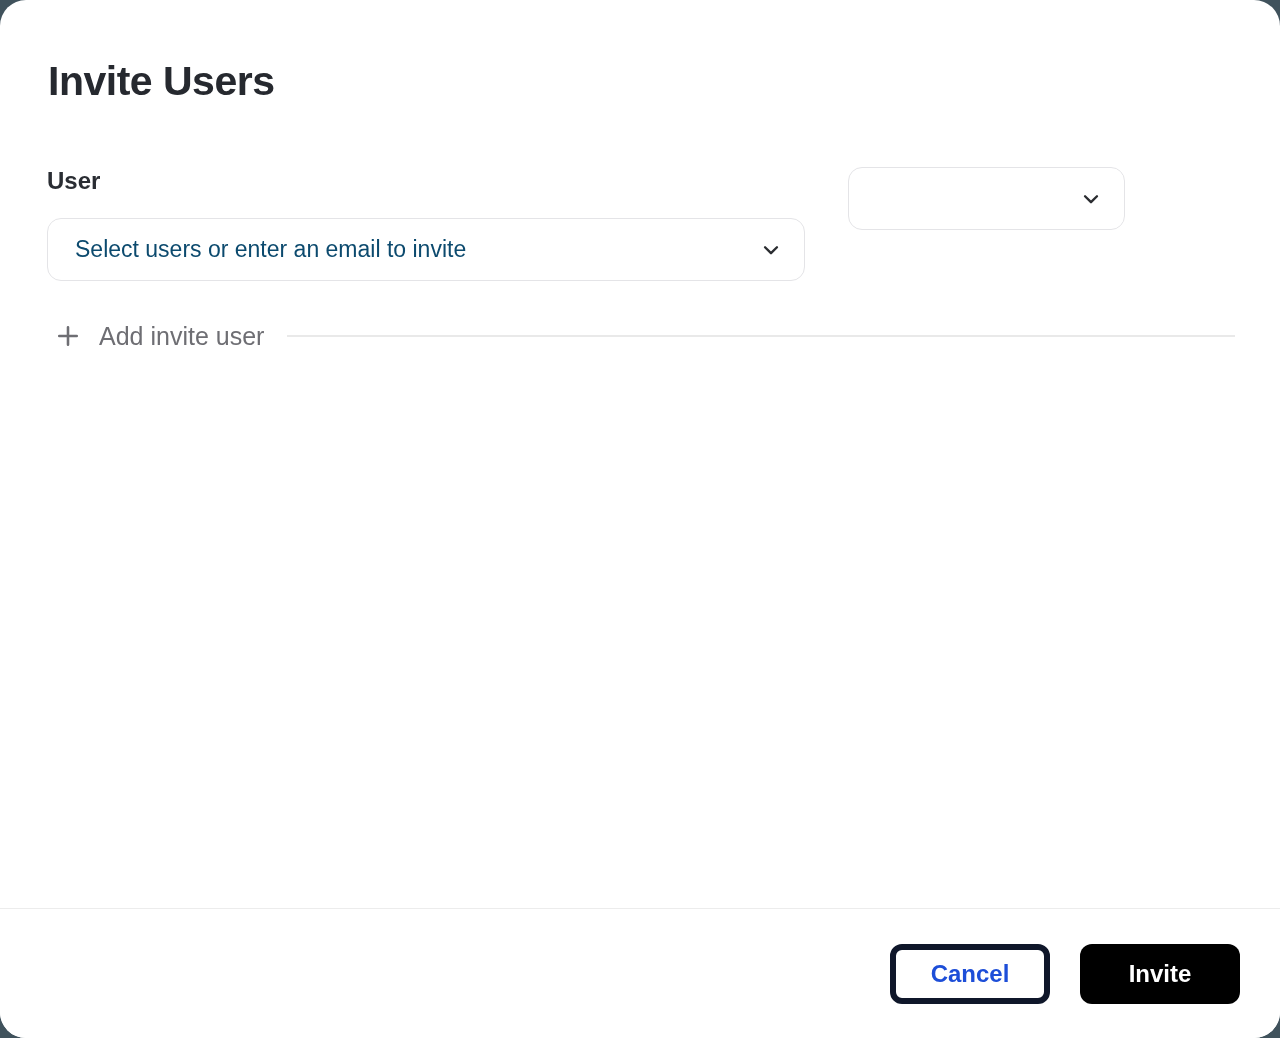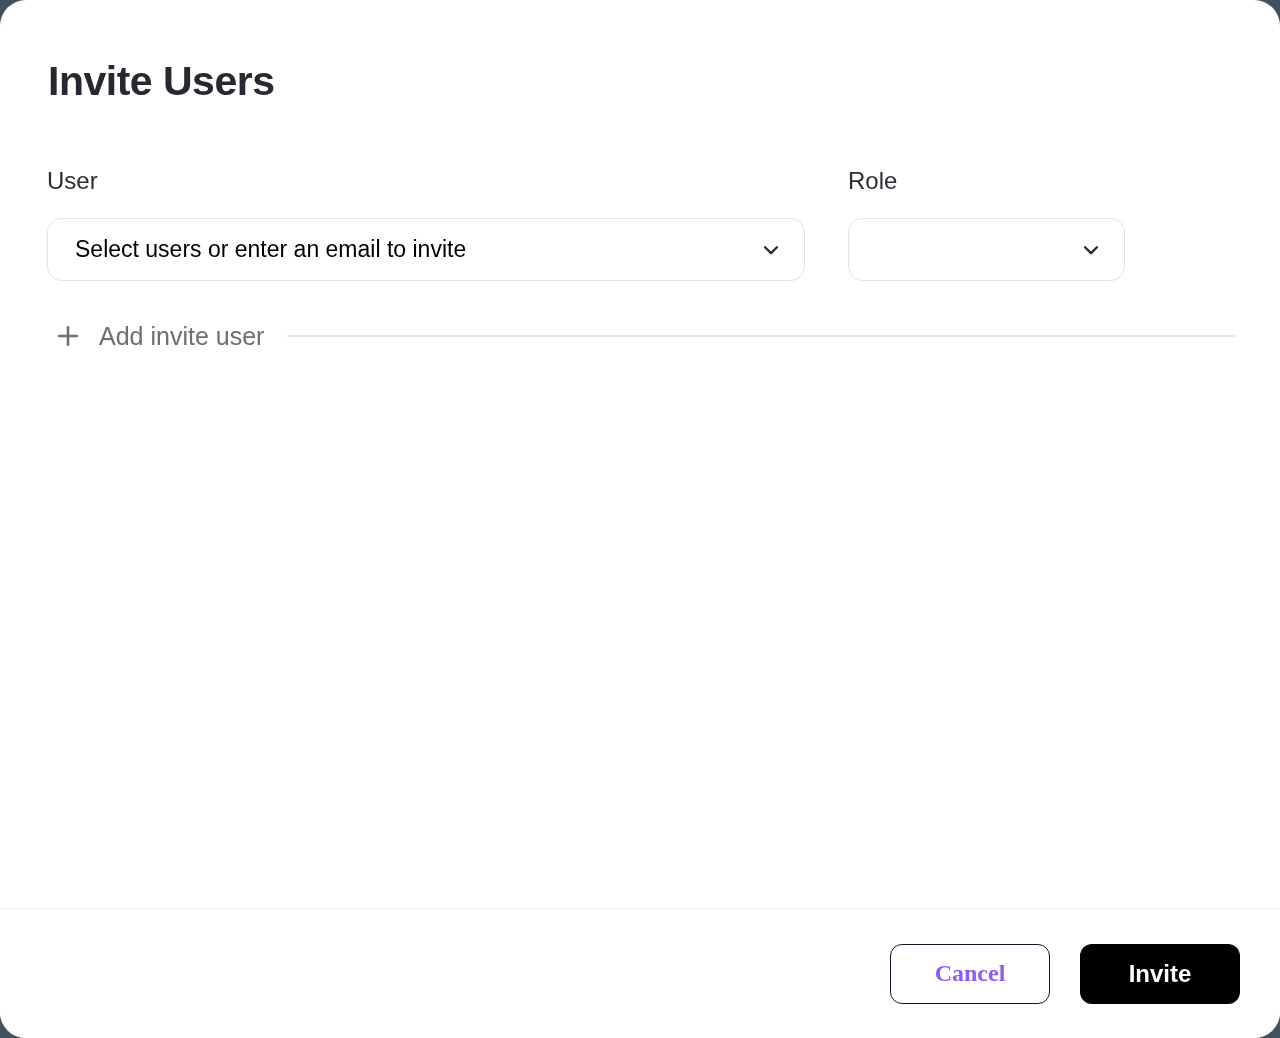--- a/index.html
+++ b/index.html
@@ -37,40 +37,40 @@
   }
   .fields-row {
     display: flex;
     gap: 43px;
     margin-top: 62px;
   }
   .field-user { width: 758px; }
   .field-role { width: 277px; }
   .field-label {
     font-size: 24px;
-    font-weight: 400;
+    font-weight: 700;
     line-height: 28px;
     color: #2a2d33;
     margin-bottom: 23px;
   }
   .select {
     height: 63px;
     width: 100%;
     border: 1px solid #e4e4e7;
     border-radius: 14px;
     background: #ffffff;
     display: flex;
     align-items: center;
     justify-content: space-between;
     padding: 0 22px 0 27px;
     cursor: pointer;
   }
   .select-value {
     font-size: 23px;
-    color: #000000;
+    color: #0c4a6e;
     white-space: nowrap;
   }
   .chevron {
     display: flex;
     align-items: center;
     flex: none;
   }
   .add-row {
     display: flex;
     align-items: center;
@@ -114,23 +114,22 @@
     min-width: 160px;
     border-radius: 12px;
     font-family: inherit;
     font-size: 24px;
     font-weight: 600;
     padding: 0 30px;
     cursor: pointer;
   }
   .btn-cancel {
     background: #ffffff;
-    border: 1px solid #0f172a;
-    color: #8b5cf6;
-    font-family: Liberation Serif, serif;
+    border: 6px solid #0f172a;
+    color: #1d4ed8;
   }
   .btn-invite {
     background: #000000;
     border: none;
     color: #ffffff;
   }
 </style>
 </head>
 <body>
 
@@ -147,21 +146,20 @@
           <span class="select-value">Select users or enter an email to invite</span>
           <span class="chevron">
             <svg width="22" height="22" viewBox="0 0 24 24" fill="none">
               <path d="M5.5 9 L12 15.5 L18.5 9" stroke="#2b2d31" stroke-width="2.6" stroke-linecap="round" stroke-linejoin="round"></path>
             </svg>
           </span>
         </div>
       </div>
 
       <div class="field field-role">
-        <div class="field-label">Role</div>
         <div class="select" role="combobox" aria-expanded="false">
           <span class="select-value"></span>
           <span class="chevron">
             <svg width="22" height="22" viewBox="0 0 24 24" fill="none">
               <path d="M5.5 9 L12 15.5 L18.5 9" stroke="#2b2d31" stroke-width="2.6" stroke-linecap="round" stroke-linejoin="round"></path>
             </svg>
           </span>
         </div>
       </div>
 

